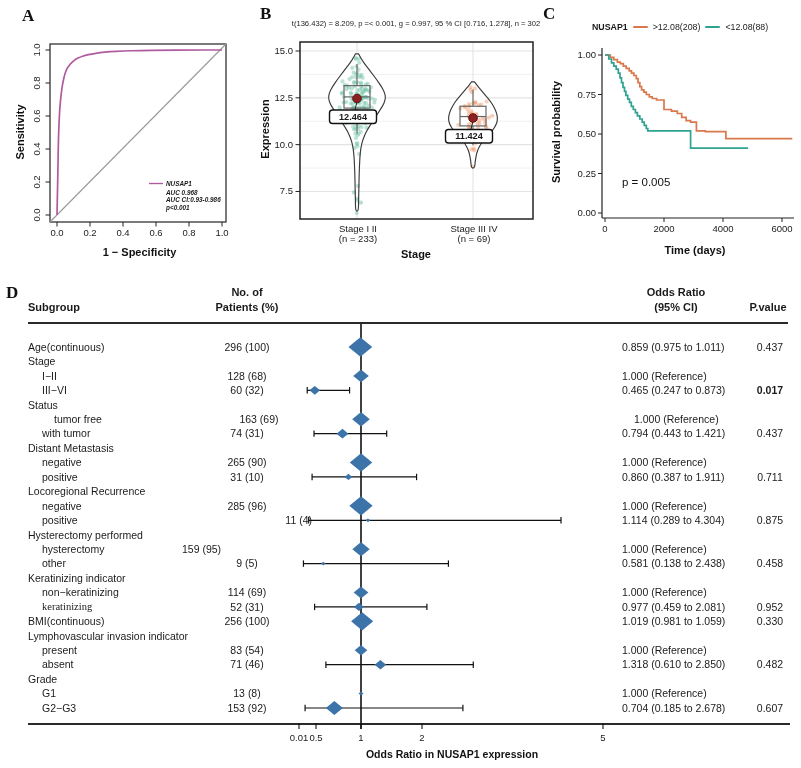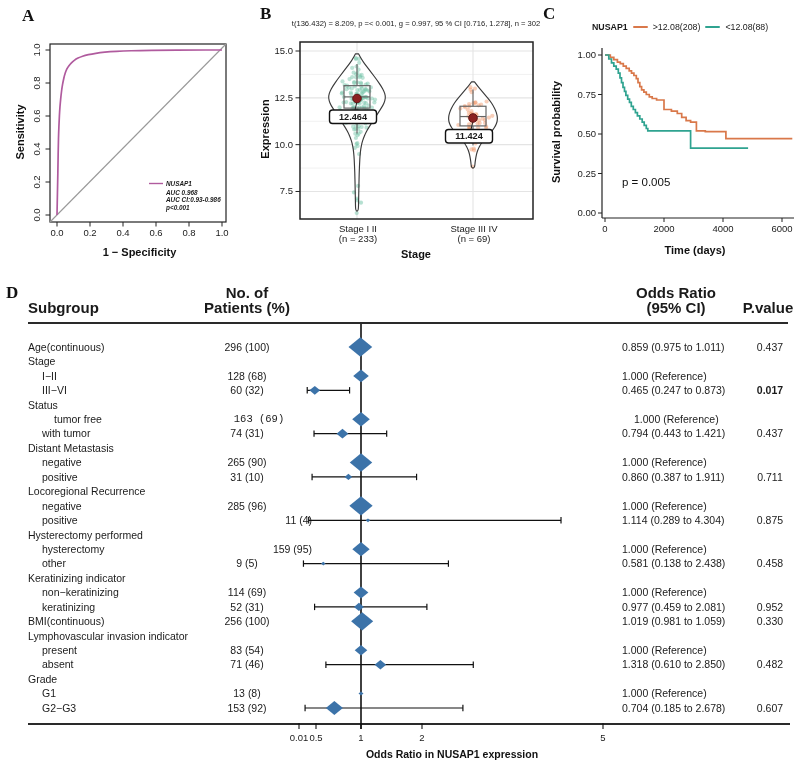--- a/index.html
+++ b/index.html
@@ -2,21 +2,21 @@
 <html><head>
 <meta charset="utf-8">
 <style>
   html,body{margin:0;padding:0;background:#fff;}
   #fig{position:relative;width:801px;height:768px;background:#fff;font-family:"Liberation Sans",sans-serif;color:#1a1a1a;overflow:hidden;}
   .abs{position:absolute;}
   .panel-letter{font-family:"Liberation Serif",serif;font-weight:bold;font-size:17px;color:#111;}
   .axlab{font-weight:bold;font-size:11px;text-align:center;color:#111;}
   .rot{transform:rotate(-90deg);}
   .rule{background:#2a2a2a;height:2px;}
-  .hdr{font-weight:bold;font-size:15px;line-height:13px;}
+  .hdr{font-weight:bold;font-size:11px;line-height:13px;}
   .ctr{text-align:center;}
   .d-row{position:absolute;left:0;width:801px;font-size:10.5px;}
   .d-row span{position:absolute;white-space:nowrap;}
   .bold{font-weight:bold;}
   svg text{font-family:"Liberation Sans",sans-serif;fill:#1a1a1a;}
   #c-legend{display:flex;align-items:center;gap:5px;font-size:8.8px;white-space:nowrap;}
   .leg-dash{display:inline-block;width:15px;height:2.6px;border-radius:1px;}
   #b-title{font-size:7.6px;color:#222;white-space:nowrap;text-align:center;}
   #c-p{font-size:11.5px;color:#111;}
 </style>
@@ -401,21 +401,21 @@
           <span style="left: 42px;">III−VI</span>
           <span style="left: 182px; width: 130px; text-align: center;">60 (32)</span>
           <span style="left: 622px;">0.465 (0.247 to 0.873)</span>
           <span class="bold" style="left: 738px; width: 64px; text-align: center;">0.017</span>
         </div>
         <div class="d-row" style="top: 114.56px; height: 14.44px; line-height: 14.44px;">
           <span style="left: 28px;">Status</span>
         </div>
         <div class="d-row" style="top: 129px; height: 14.44px; line-height: 14.44px; margin-left: 12px;">
           <span style="left: 42px;">tumor free</span>
-          <span style="left: 182px; width: 130px; text-align: center; font-family: Liberation Mono, monospace;">163 (69)</span>
+          <span style="left: 182px; width: 130px; text-align: center;">163 (69)</span>
           <span style="left: 622px;">1.000 (Reference)</span>
         </div>
         <div class="d-row" style="top: 143.44px; height: 14.44px; line-height: 14.44px;">
           <span style="left: 42px;">with tumor</span>
           <span style="left: 182px; width: 130px; text-align: center;">74 (31)</span>
           <span style="left: 622px;">0.794 (0.443 to 1.421)</span>
           <span style="left: 738px; width: 64px; text-align: center;">0.437</span>
         </div>
         <div class="d-row" style="top: 157.88px; height: 14.44px; line-height: 14.44px;">
           <span style="left: 28px;">Distant Metastasis</span>
@@ -443,39 +443,39 @@
           <span style="left: 42px;">positive</span>
           <span style="left: 182px; width: 130px; text-align: right;">11 (4)</span>
           <span style="left: 622px;">1.114 (0.289 to 4.304)</span>
           <span style="left: 738px; width: 64px; text-align: center;">0.875</span>
         </div>
         <div class="d-row" style="top: 244.52px; height: 14.44px; line-height: 14.44px;">
           <span style="left: 28px;">Hysterectomy performed</span>
         </div>
         <div class="d-row" style="top: 258.96px; height: 14.44px; line-height: 14.44px;">
           <span style="left: 42px;">hysterectomy</span>
-          <span style="left: 182px; width: 130px; text-align: right;">159 (95)</span>
+          <span style="left: 182px; width: 130px; text-align: left;">159 (95)</span>
           <span style="left: 622px;">1.000 (Reference)</span>
         </div>
         <div class="d-row" style="top: 273.4px; height: 14.44px; line-height: 14.44px;">
           <span style="left: 42px;">other</span>
           <span style="left: 182px; width: 130px; text-align: center;">9 (5)</span>
           <span style="left: 622px;">0.581 (0.138 to 2.438)</span>
           <span style="left: 738px; width: 64px; text-align: center;">0.458</span>
         </div>
         <div class="d-row" style="top: 287.84px; height: 14.44px; line-height: 14.44px;">
           <span style="left: 28px;">Keratinizing indicator</span>
         </div>
         <div class="d-row" style="top: 302.28px; height: 14.44px; line-height: 14.44px;">
           <span style="left: 42px;">non−keratinizing</span>
           <span style="left: 182px; width: 130px; text-align: center;">114 (69)</span>
           <span style="left: 622px;">1.000 (Reference)</span>
         </div>
         <div class="d-row" style="top: 316.72px; height: 14.44px; line-height: 14.44px;">
-          <span style="left: 42px;">keratinizing</span>
+          <span style="left: 42px; font-family: Liberation Serif, serif;">keratinizing</span>
           <span style="left: 182px; width: 130px; text-align: center;">52 (31)</span>
           <span style="left: 622px;">0.977 (0.459 to 2.081)</span>
           <span style="left: 738px; width: 64px; text-align: center;">0.952</span>
         </div>
         <div class="d-row" style="top: 331.16px; height: 14.44px; line-height: 14.44px;">
           <span style="left: 28px;">BMI(continuous)</span>
           <span style="left: 182px; width: 130px; text-align: center;">256 (100)</span>
           <span style="left: 622px;">1.019 (0.981 to 1.059)</span>
           <span style="left: 738px; width: 64px; text-align: center;">0.330</span>
         </div>

